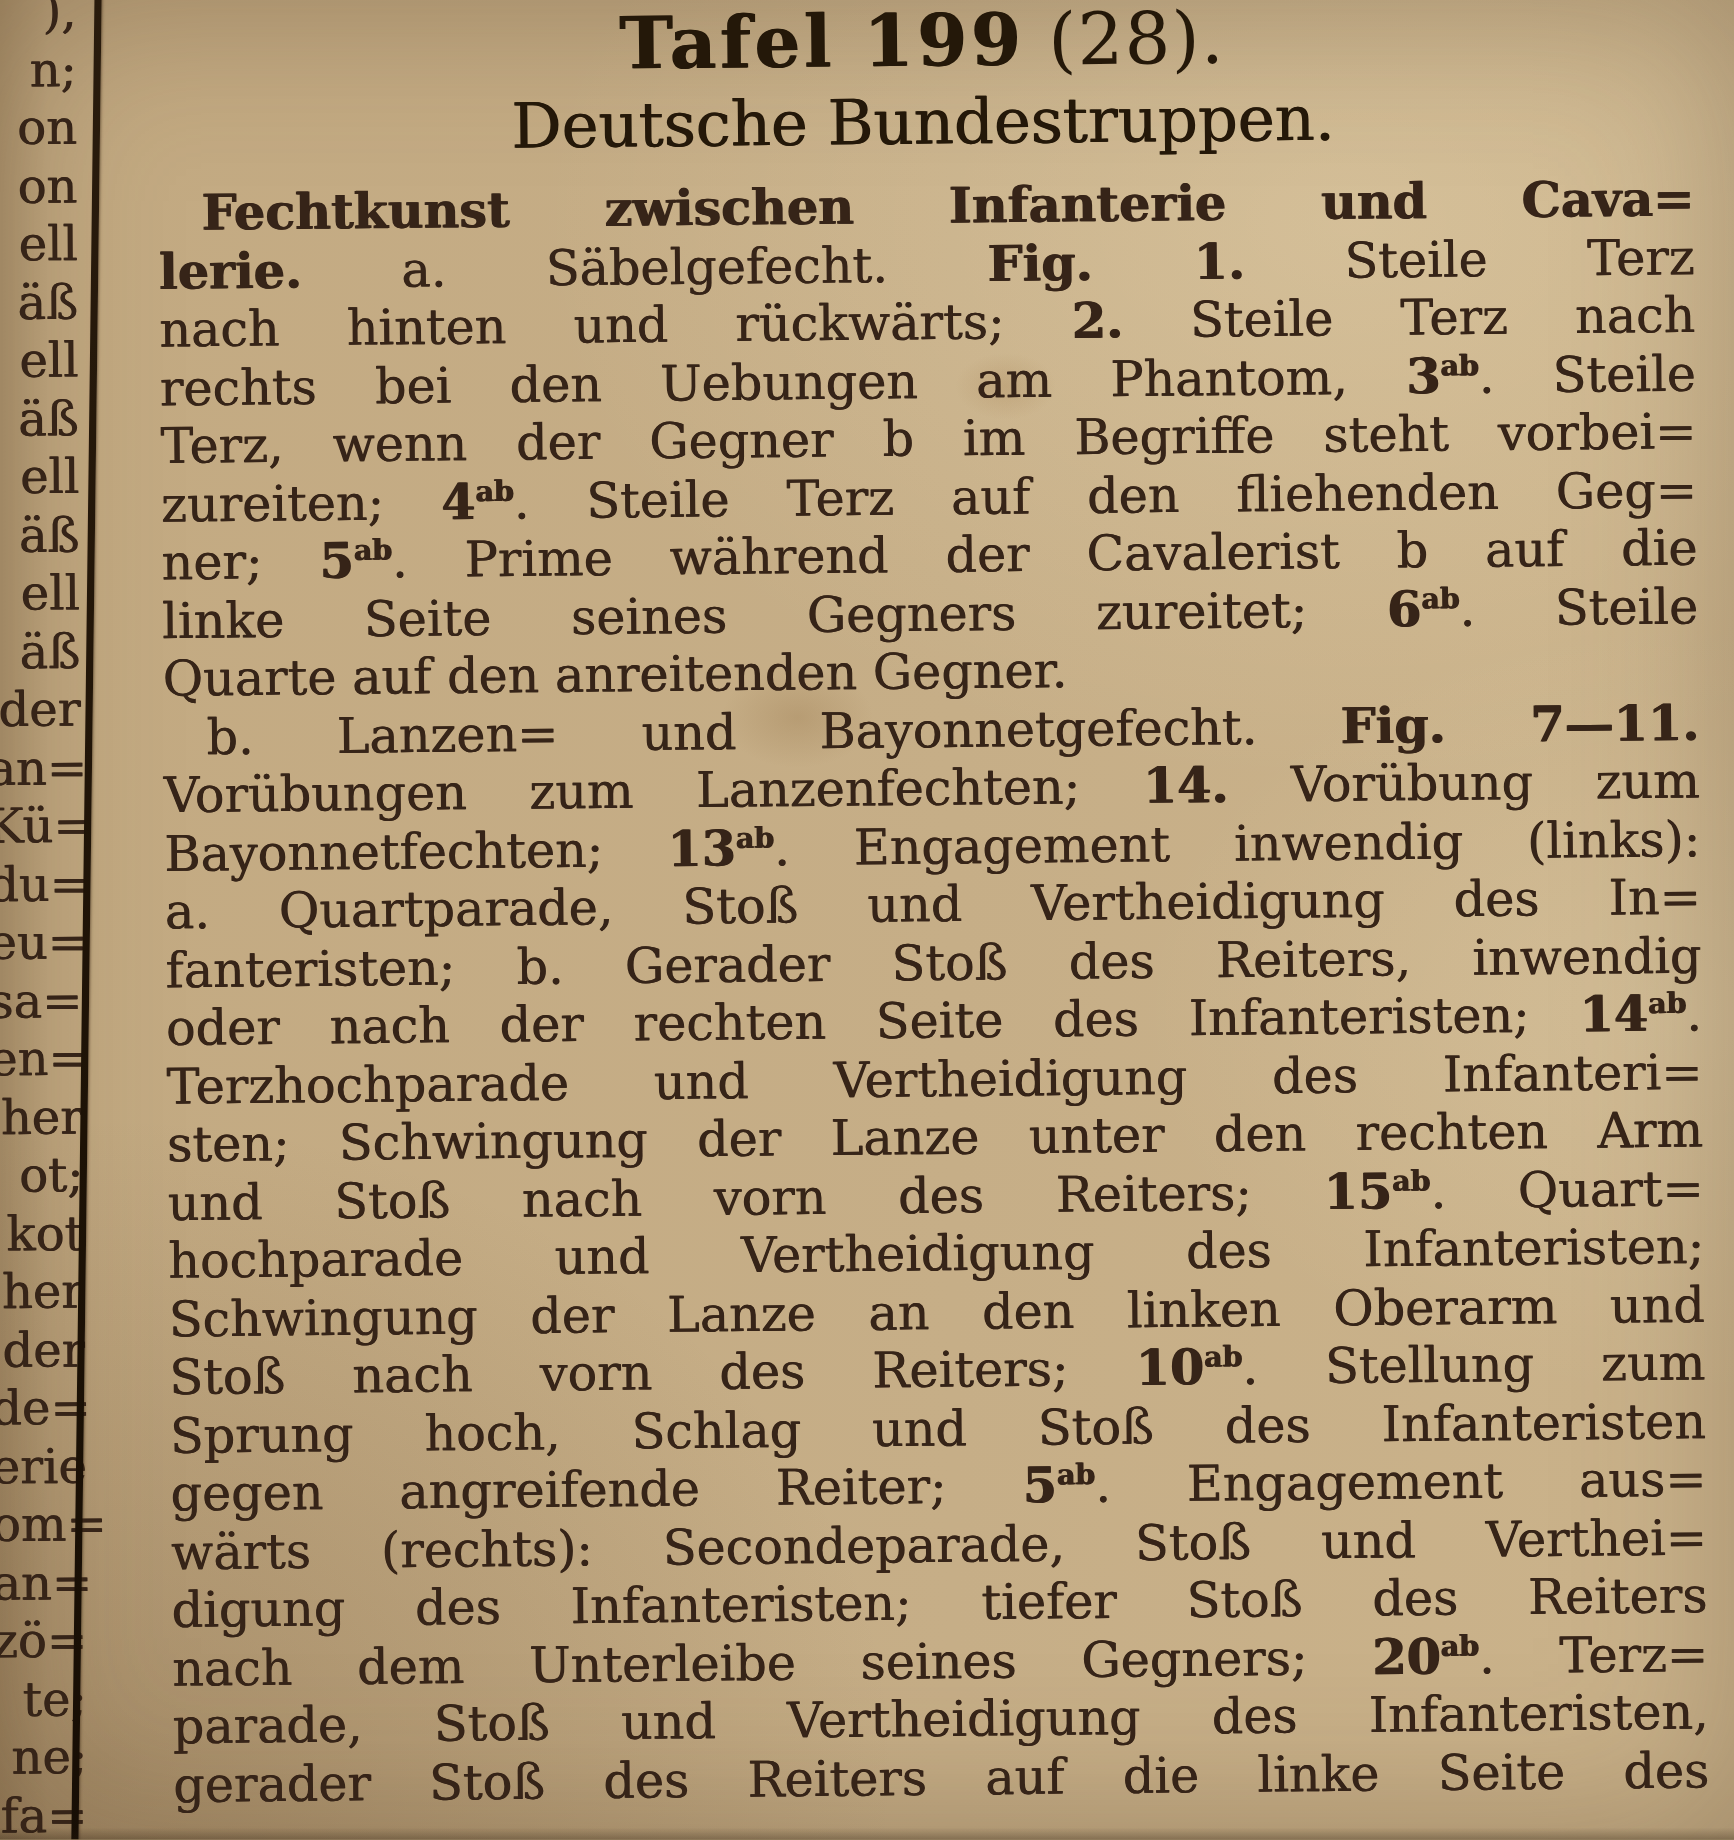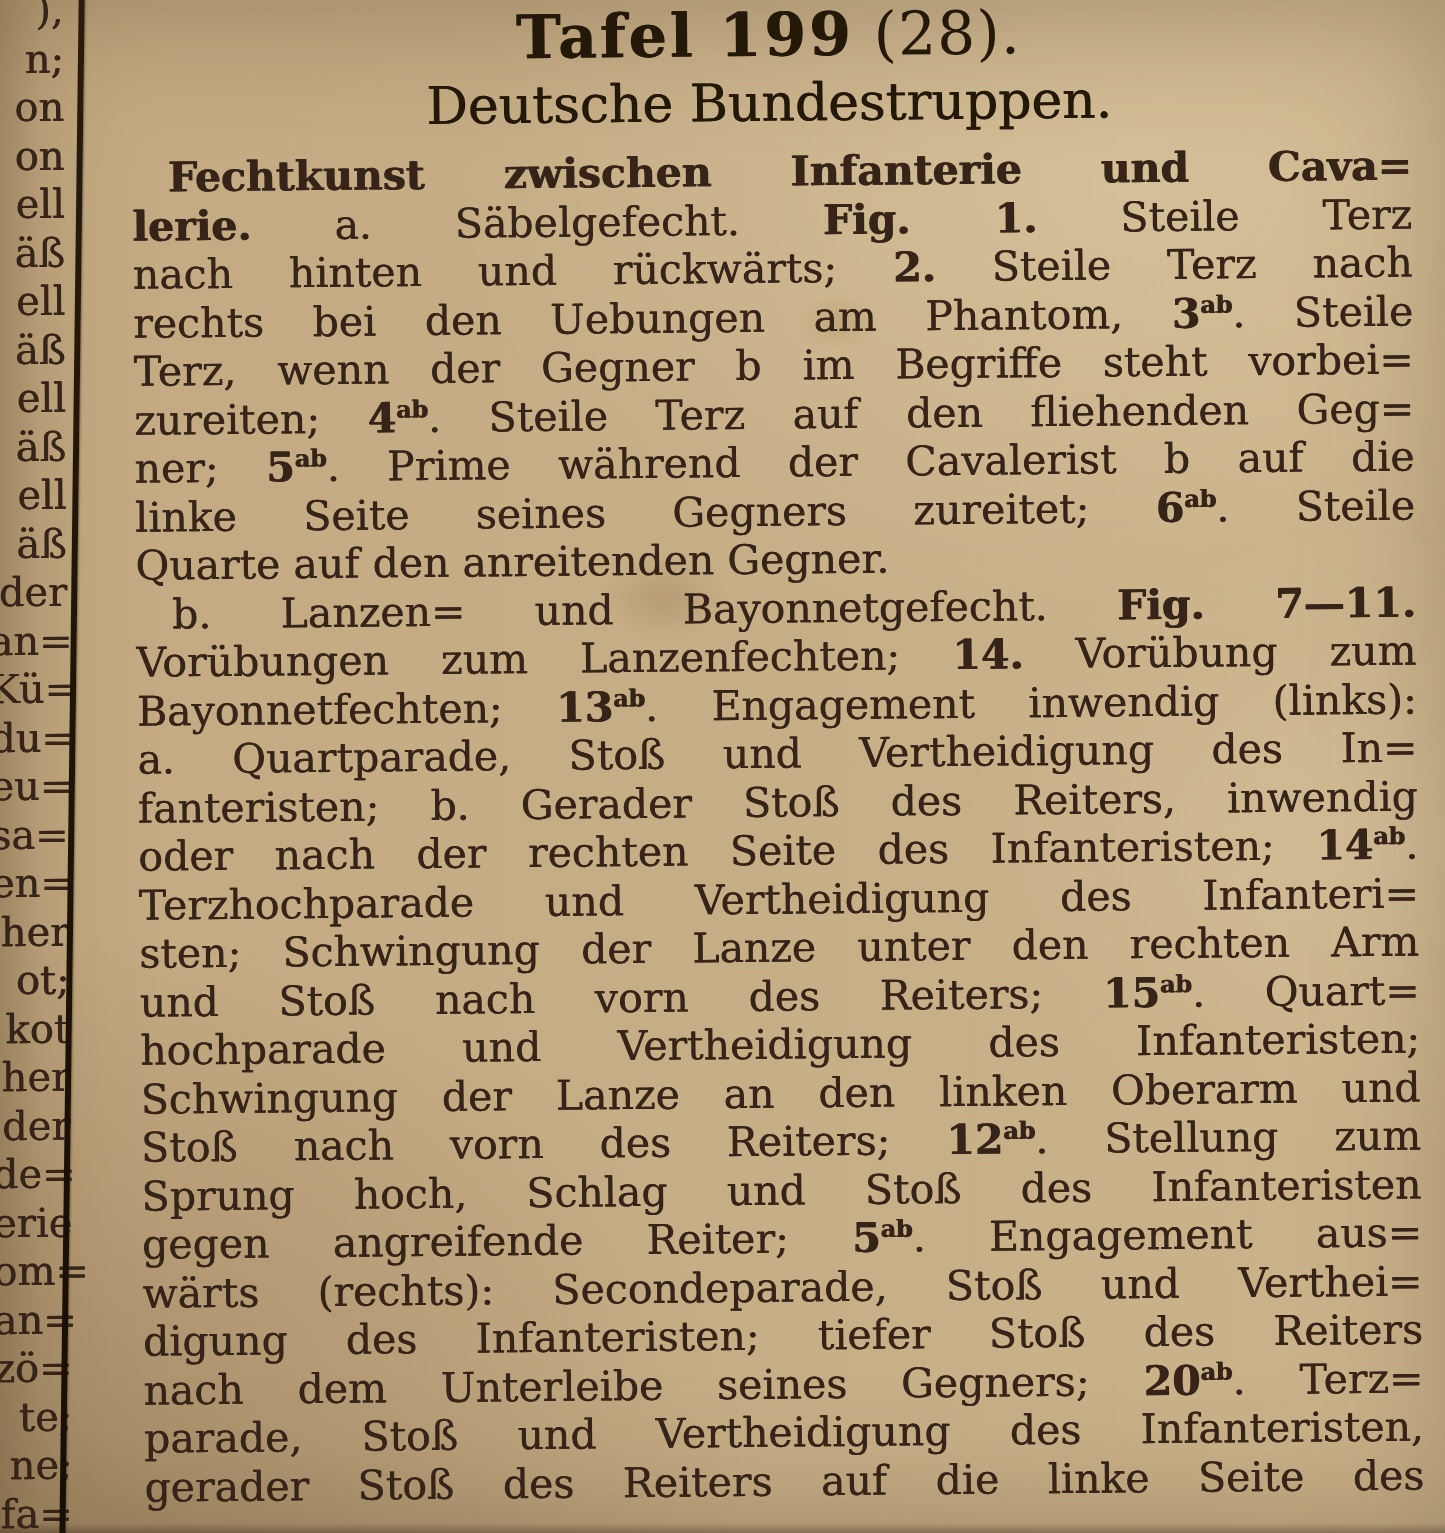--- a/index.html
+++ b/index.html
@@ -146,21 +146,21 @@
         <div class="line"><span>Vorübungen zum Lanzenfechten; </span><b>14.</b><span> Vorübung zum</span></div>
         <div class="line"><span>Bayonnetfechten; </span><b>13</b><b class="sup">ab</b><span>. Engagement inwendig (links):</span></div>
         <div class="line"><span>a. Quartparade, Stoß und Vertheidigung des In=</span></div>
         <div class="line"><span>fanteristen; b. Gerader Stoß des Reiters, inwendig</span></div>
         <div class="line"><span>oder nach der rechten Seite des Infanteristen; </span><b>14</b><b class="sup">ab</b><span>.</span></div>
         <div class="line"><span>Terzhochparade und Vertheidigung des Infanteri=</span></div>
         <div class="line"><span>sten; Schwingung der Lanze unter den rechten Arm</span></div>
         <div class="line"><span>und Stoß nach vorn des Reiters; </span><b>15</b><b class="sup">ab</b><span>. Quart=</span></div>
         <div class="line"><span>hochparade und Vertheidigung des Infanteristen;</span></div>
         <div class="line"><span>Schwingung der Lanze an den linken Oberarm und</span></div>
-        <div class="line"><span>Stoß nach vorn des Reiters; </span><b>12</b><b class="sup">ab</b><span>. Stellung zum</span></div>
+        <div class="line"><span>Stoß nach vorn des Reiters; </span><b>10</b><b class="sup">ab</b><span>. Stellung zum</span></div>
         <div class="line"><span>Sprung hoch, Schlag und Stoß des Infanteristen</span></div>
         <div class="line"><span>gegen angreifende Reiter; </span><b>5</b><b class="sup">ab</b><span>. Engagement aus=</span></div>
         <div class="line"><span>wärts (rechts): Secondeparade, Stoß und Verthei=</span></div>
         <div class="line"><span>digung des Infanteristen; tiefer Stoß des Reiters</span></div>
         <div class="line"><span>nach dem Unterleibe seines Gegners; </span><b>20</b><b class="sup">ab</b><span>. Terz=</span></div>
         <div class="line"><span>parade, Stoß und Vertheidigung des Infanteristen,</span></div>
         <div class="line"><span>gerader Stoß des Reiters auf die linke Seite des</span></div>
       </div>
   </div>
 

